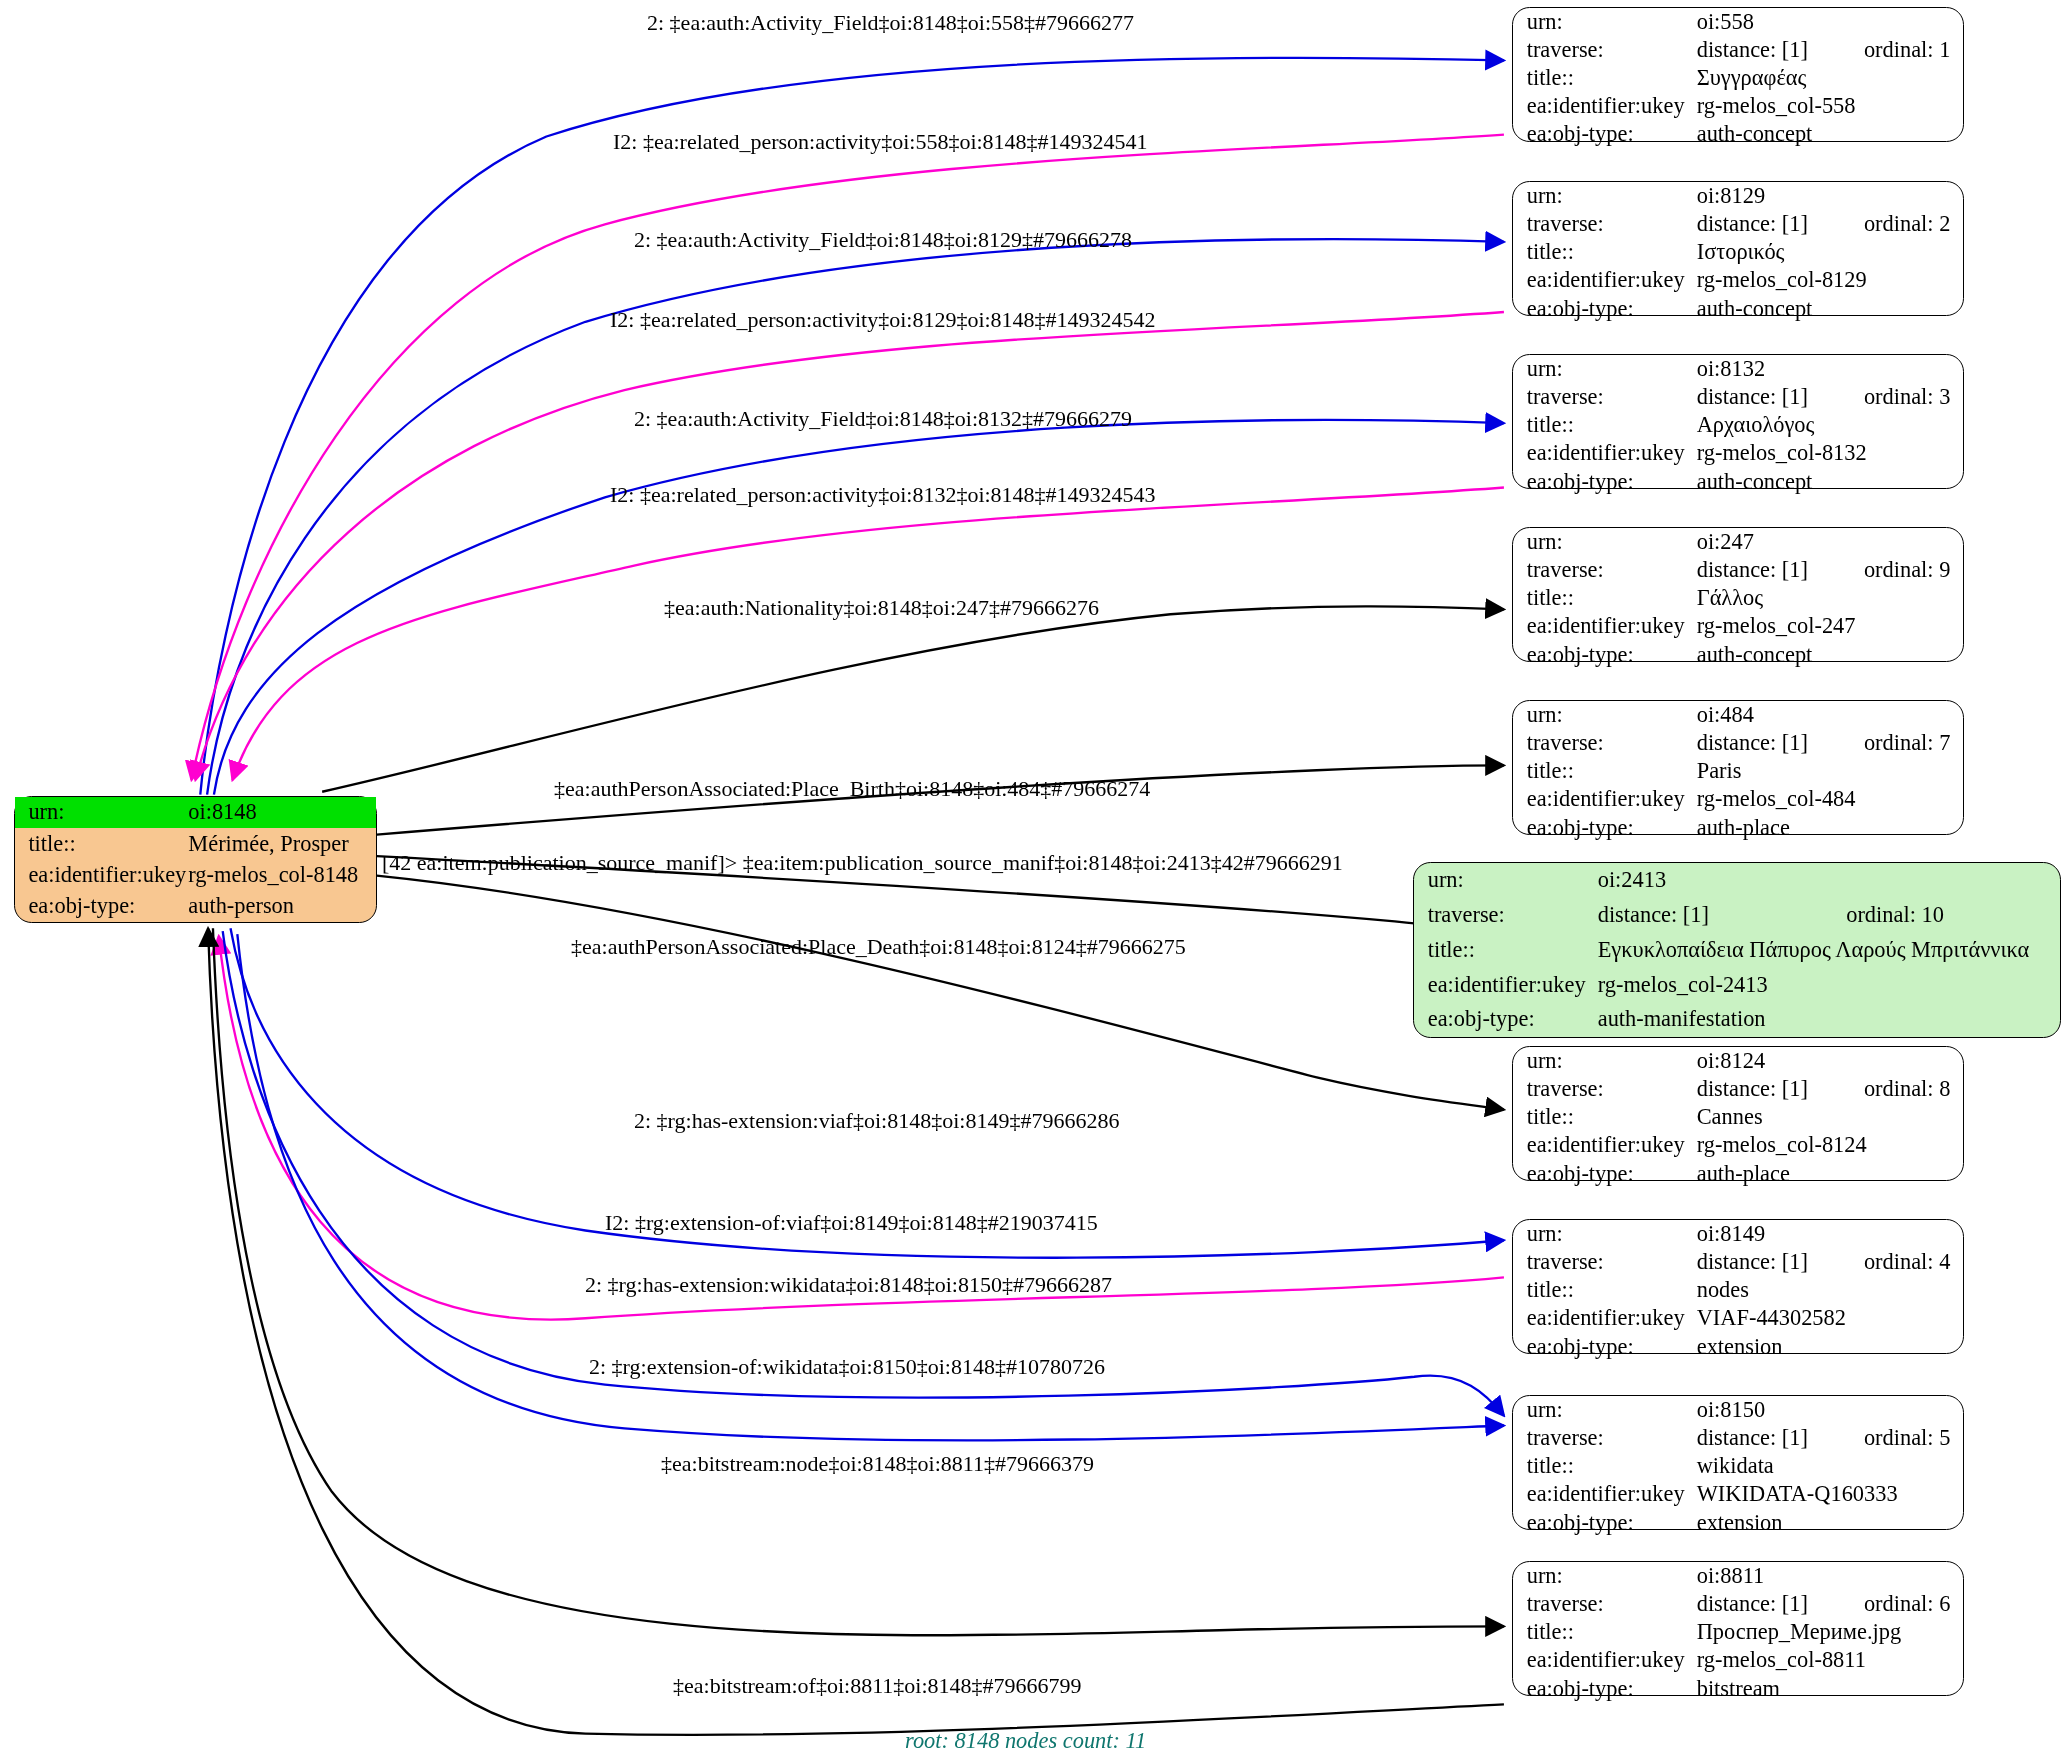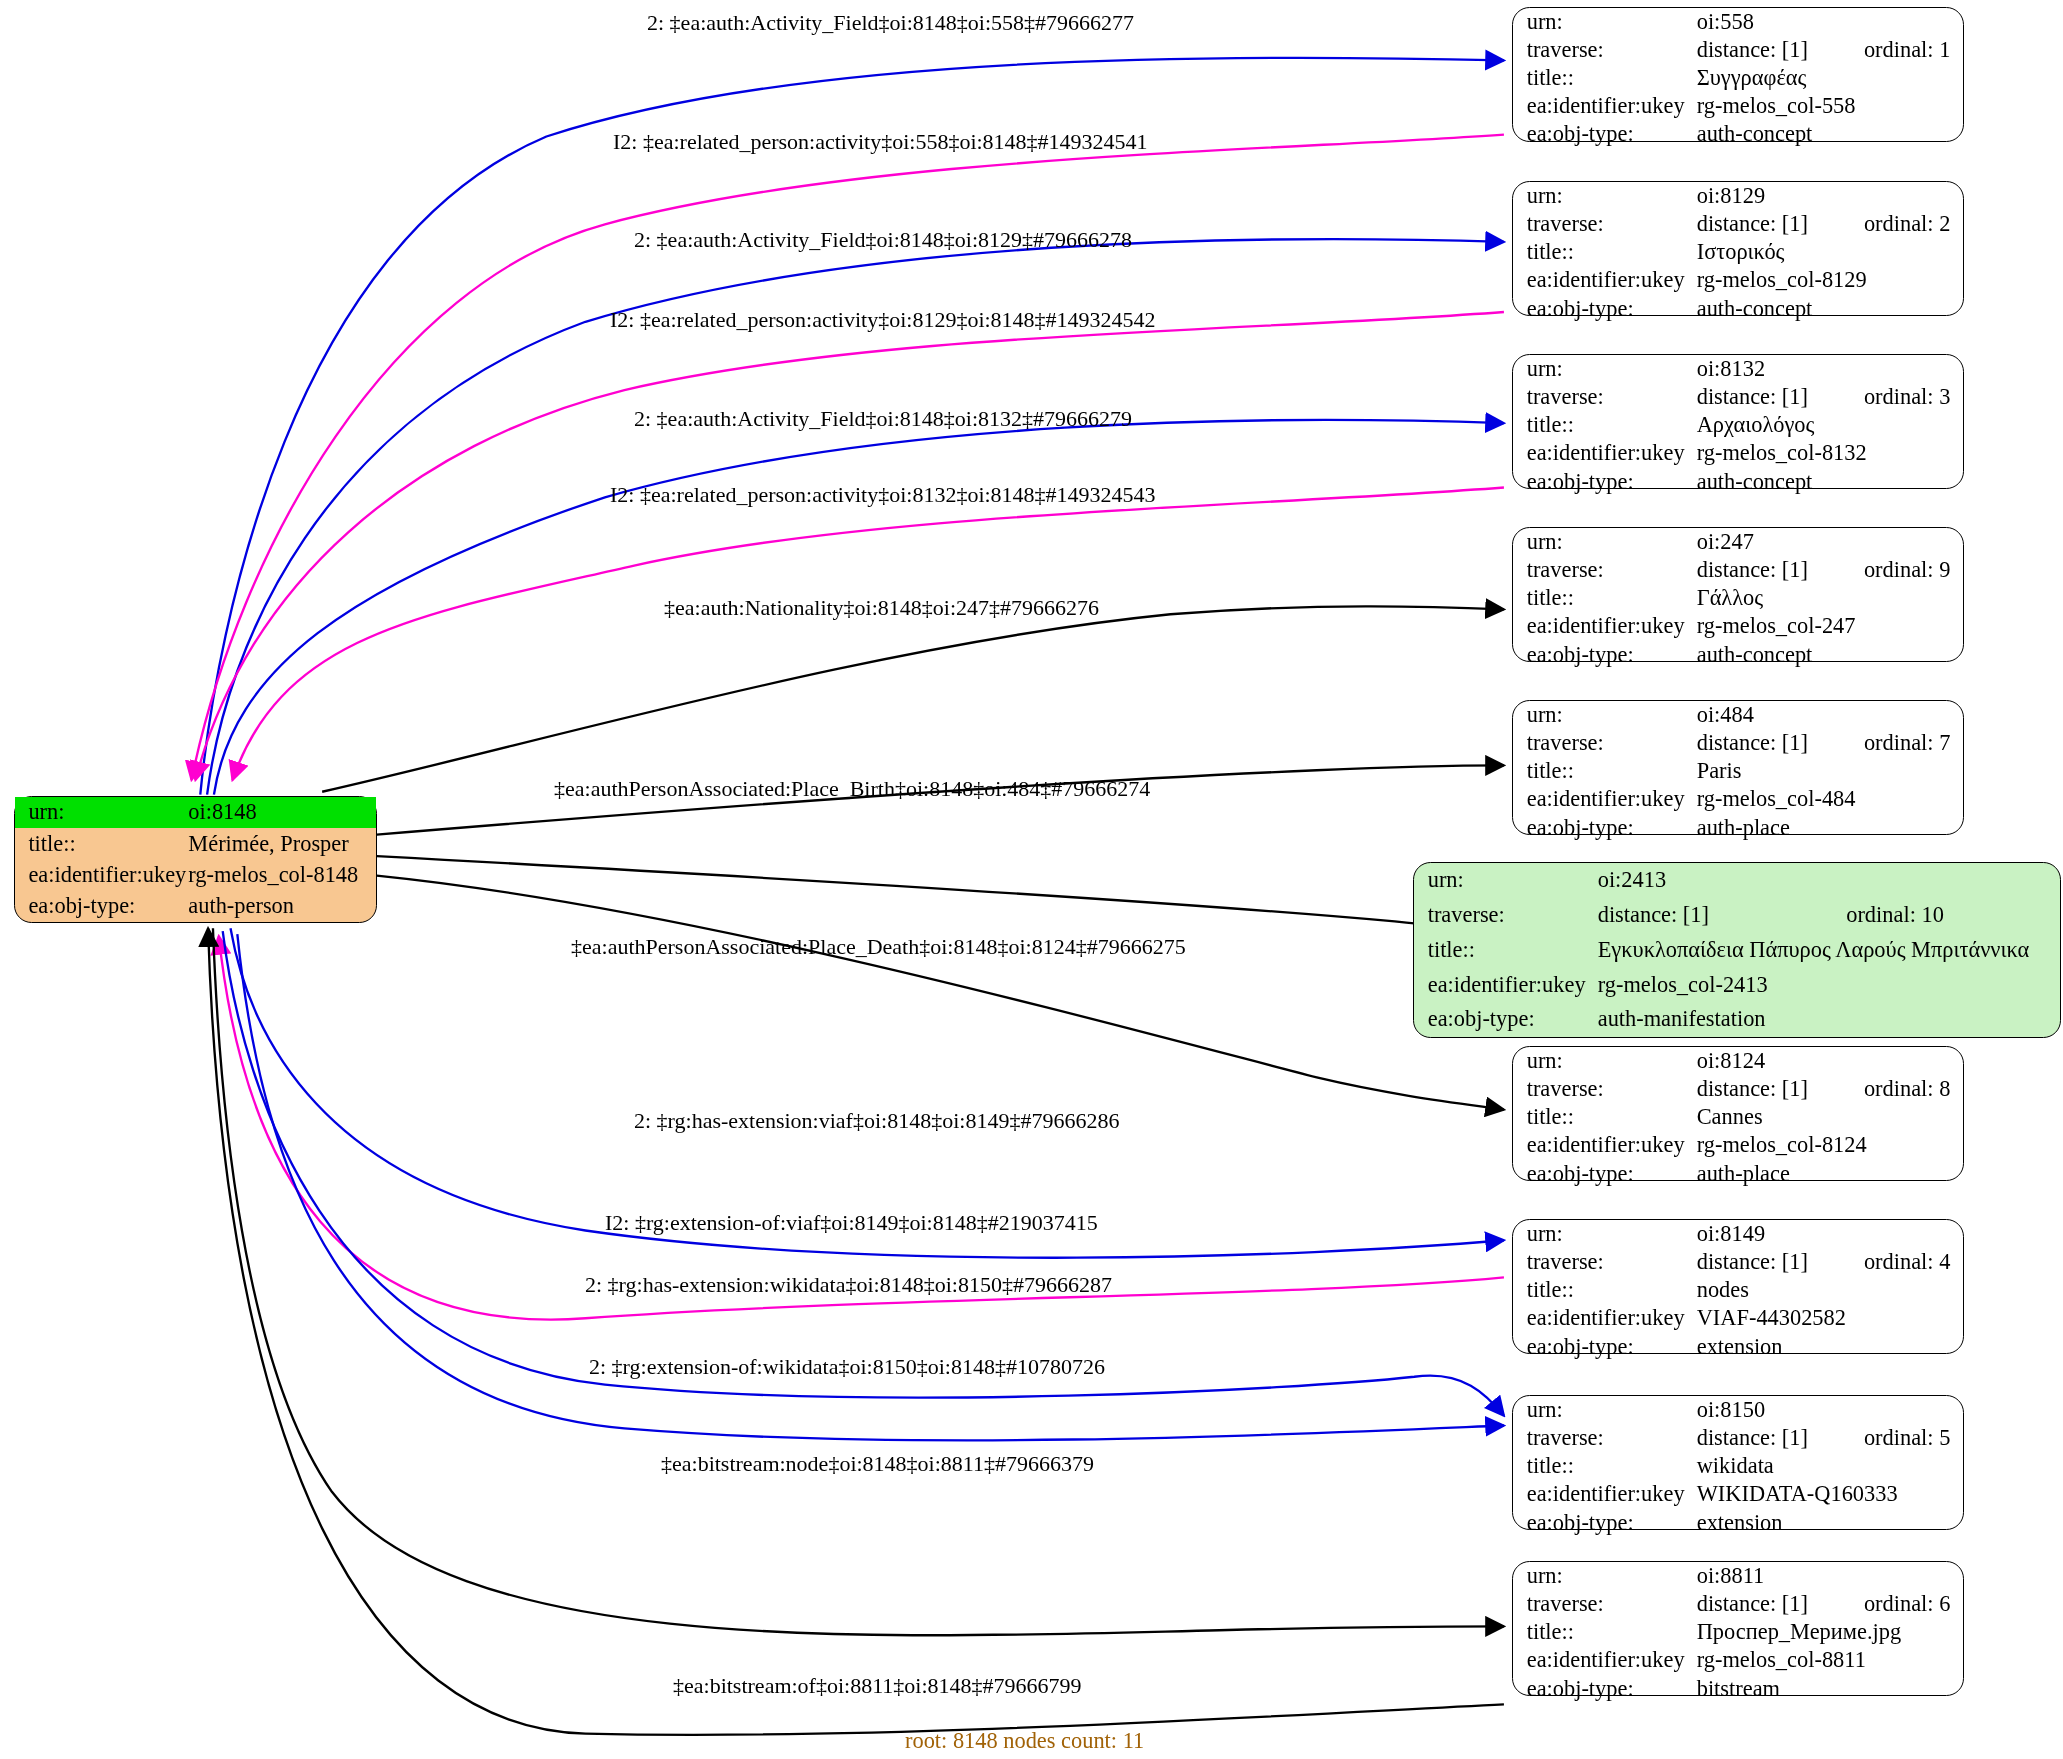--- a/index.html
+++ b/index.html
@@ -11,21 +11,21 @@
   .node td{font-size:22.4px;line-height:1.0;padding:2.9px 0 2.9px 0;white-space:nowrap;color:#000;vertical-align:middle;}
   .node td.k{width:168px;padding-left:13.7px;}
   .node td.v{padding-left:2px;}
   .node td.v2{padding-left:45px;}
   .root{background:#f8c791;border:1.6px solid #000;}
   .root td{font-size:22.4px;}
   .root td.k{width:125px;}
   .hl{background:#00e000;}
   .green{background:#c9f2c3;}
   .elabel{position:absolute;font-size:22px;color:#000;white-space:nowrap;line-height:1;}
-  .footer{position:absolute;font-size:22.4px;color:#a16207;white-space:nowrap;}
+  .footer{position:absolute;font-size:22.4px;color:#0f766e;white-space:nowrap;font-style:italic;}
 </style>
 </head>
 <body>
 
 <div id="stage">
 
   <svg id="edges" viewBox="0 0 2116 1804" xmlns="http://www.w3.org/2000/svg">
     <defs>
       <marker id="ab" markerWidth="9" markerHeight="9" refX="8" refY="4.5" orient="auto" markerUnits="strokeWidth">
         <path d="M0,0 L9,4.5 L0,9 z" fill="#0000e0"></path>
@@ -381,20 +381,21 @@
   </div>
 
   <div class="elabel" style="left:647px;top:11.7px;">2: ‡ea:auth:Activity_Field‡oi:8148‡oi:558‡#79666277</div>
   <div class="elabel" style="left:613px;top:131px;">I2: ‡ea:related_person:activity‡oi:558‡oi:8148‡#149324541</div>
   <div class="elabel" style="left:634px;top:229px;">2: ‡ea:auth:Activity_Field‡oi:8148‡oi:8129‡#79666278</div>
   <div class="elabel" style="left:610px;top:309px;">I2: ‡ea:related_person:activity‡oi:8129‡oi:8148‡#149324542</div>
   <div class="elabel" style="left:634px;top:408px;">2: ‡ea:auth:Activity_Field‡oi:8148‡oi:8132‡#79666279</div>
   <div class="elabel" style="left:610px;top:484px;">I2: ‡ea:related_person:activity‡oi:8132‡oi:8148‡#149324543</div>
   <div class="elabel" style="left:664px;top:597px;">‡ea:auth:Nationality‡oi:8148‡oi:247‡#79666276</div>
   <div class="elabel" style="left:554px;top:778px;">‡ea:authPersonAssociated:Place_Birth‡oi:8148‡oi:484‡#79666274</div>
+  <div class="elabel" style="left:382px;top:852px;">[42 ea:item:publication_source_manif]&gt; ‡ea:item:publication_source_manif‡oi:8148‡oi:2413‡42#79666291</div>
   <div class="elabel" style="left:571px;top:936px;">‡ea:authPersonAssociated:Place_Death‡oi:8148‡oi:8124‡#79666275</div>
   <div class="elabel" style="left:634px;top:1110px;">2: ‡rg:has-extension:viaf‡oi:8148‡oi:8149‡#79666286</div>
   <div class="elabel" style="left:605px;top:1212px;">I2: ‡rg:extension-of:viaf‡oi:8149‡oi:8148‡#219037415</div>
   <div class="elabel" style="left:585px;top:1274px;">2: ‡rg:has-extension:wikidata‡oi:8148‡oi:8150‡#79666287</div>
   <div class="elabel" style="left:589px;top:1356px;">2: ‡rg:extension-of:wikidata‡oi:8150‡oi:8148‡#10780726</div>
   <div class="elabel" style="left:661px;top:1453px;">‡ea:bitstream:node‡oi:8148‡oi:8811‡#79666379</div>
   <div class="elabel" style="left:673px;top:1675px;">‡ea:bitstream:of‡oi:8811‡oi:8148‡#79666799</div>
 
   <div class="footer" style="left:905px;top:1728px;">root: 8148 nodes count: 11</div>
 

